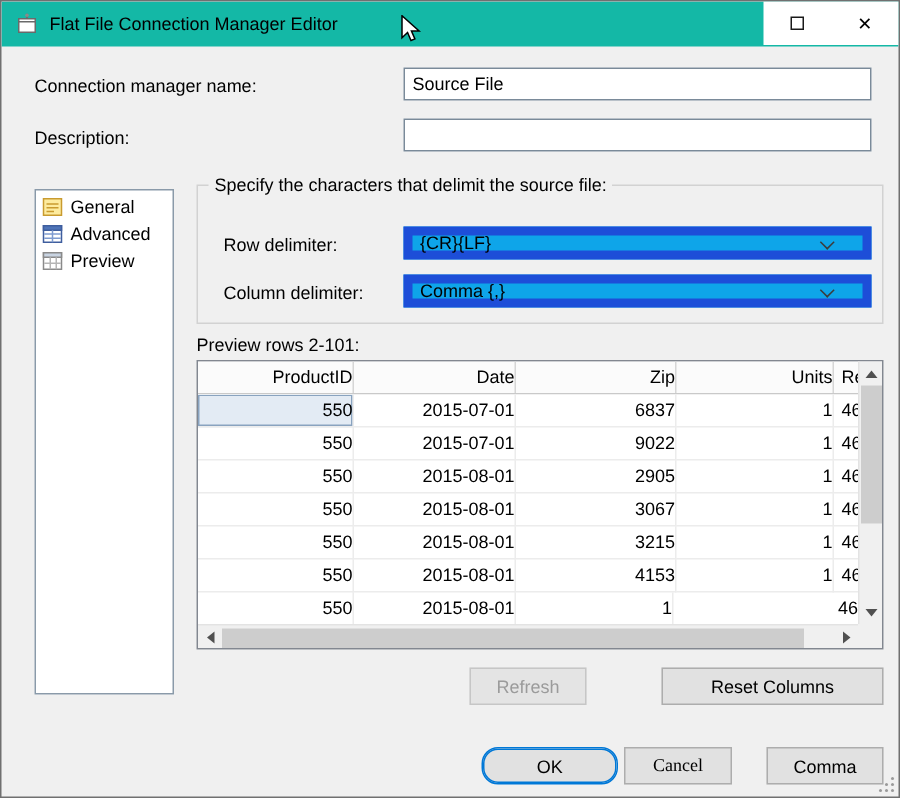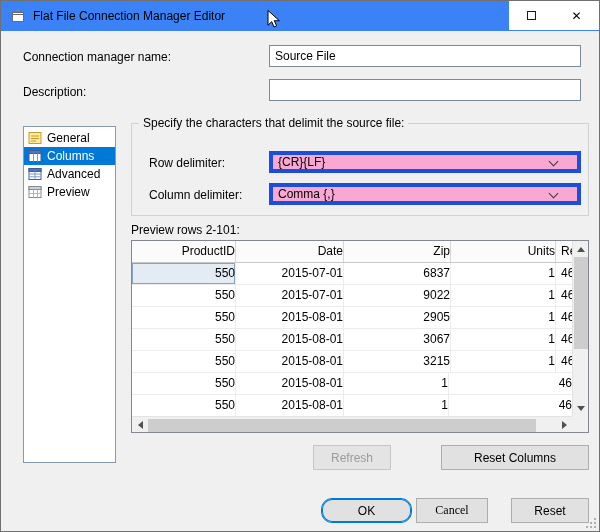--- a/index.html
+++ b/index.html
@@ -3,32 +3,32 @@
 <meta charset="utf-8">
 <style>
   html,body{margin:0;padding:0;background:#cfcfcf;}
   *{box-sizing:border-box;}
   .stage{
     position:relative;width:600px;height:532px;background:#f0f0f0;
     border:1px solid #707070;font-family:"Liberation Sans",sans-serif;
     font-size:12px;color:#000;overflow:hidden;
   }
   
-  .titlebar{position:absolute;left:0;top:0;width:100%;height:30px;background:#3b82f6;display:flex;align-items:center;}
+  .titlebar{position:absolute;left:0;top:0;width:100%;height:30px;background:#14b8a6;display:flex;align-items:center;}
   .title-icon{margin-left:9px;width:16px;height:16px;flex:0 0 auto;}
   .title-text{margin-left:7px;white-space:nowrap;}
   .win-controls{position:absolute;right:0;top:0;display:flex;height:29px;}
   .win-btn{width:45px;height:29px;display:flex;align-items:center;justify-content:center;background:#fff;}
   .max-glyph{width:9px;height:9px;border:1px solid #1a1a1a;}
   .close-glyph{font-size:12px;line-height:12px;}
   
   .lbl{position:absolute;white-space:nowrap;}
   .tb{position:absolute;left:268px;width:312px;height:22px;border:1px solid #7a8a99;background:#fff;
       font-family:"Liberation Sans",sans-serif;font-size:12px;padding:0 5px;outline:none;}
-  .combo{position:absolute;left:268px;width:312px;height:22px;border:4px solid #1d4ed8;background:#f9a8d4;
+  .combo{position:absolute;left:268px;width:312px;height:22px;border:6px solid #1d4ed8;background:#0ea5e9;
       display:flex;align-items:center;justify-content:space-between;padding:0 19px 0 5px;}
   .chev{width:9px;height:9px;position:relative;flex:0 0 auto;}
   .chev::before{content:"";position:absolute;left:1px;top:0;width:6px;height:6px;
       border-right:1px solid #3c3c3c;border-bottom:1px solid #3c3c3c;transform:rotate(45deg);}
   
   .sidebar{position:absolute;left:22px;top:125px;width:93px;height:337px;background:#fff;border:1px solid #8a9aa9;padding-top:2px;}
   .side-item{display:flex;align-items:center;height:18px;padding-left:3px;gap:4px;white-space:nowrap;}
   .side-item.selected{background:#0078d7;color:#fff;}
   .side-item svg{flex:0 0 auto;}
   
@@ -99,29 +99,20 @@
   <div class="sidebar">
     <div class="side-item">
       <svg viewBox="0 0 16 16" width="16" height="16">
         <rect x="2" y="2.5" width="12" height="11" fill="#fdeb9e" stroke="#c99b2f"></rect>
         <line x1="4" y1="6" x2="12" y2="6" stroke="#c99b2f"></line>
         <line x1="4" y1="8.5" x2="12" y2="8.5" stroke="#c99b2f"></line>
         <line x1="4" y1="11" x2="9" y2="11" stroke="#c99b2f"></line>
       </svg>
       <span>General</span>
     </div>
-    <div class="side-item selected">
-      <svg viewBox="0 0 16 16" width="16" height="16">
-        <rect x="2" y="2.5" width="12" height="11" fill="#ffffff" stroke="#3f5e9e"></rect>
-        <rect x="2" y="2.5" width="12" height="3" fill="#4f74b8" stroke="#3f5e9e"></rect>
-        <line x1="6.5" y1="5.5" x2="6.5" y2="13.5" stroke="#7e9bd0"></line>
-        <line x1="10.5" y1="5.5" x2="10.5" y2="13.5" stroke="#7e9bd0"></line>
-      </svg>
-      <span>Columns</span>
-    </div>
     <div class="side-item">
       <svg viewBox="0 0 16 16" width="16" height="16">
         <rect x="2" y="2.5" width="12" height="11" fill="#ffffff" stroke="#3f5e9e"></rect>
         <rect x="2" y="2.5" width="12" height="3" fill="#4f74b8" stroke="#3f5e9e"></rect>
         <line x1="2.5" y1="8" x2="13.5" y2="8" stroke="#7e9bd0"></line>
         <line x1="2.5" y1="10.8" x2="13.5" y2="10.8" stroke="#7e9bd0"></line>
         <line x1="8" y1="5.5" x2="8" y2="13.5" stroke="#7e9bd0"></line>
       </svg>
       <span>Advanced</span>
     </div>
@@ -193,20 +184,21 @@
       <div class="grid-row">
         <div class="gc c0">550</div>
         <div class="gc c1">2015-08-01</div>
         <div class="gc c2">3215</div>
         <div class="gc c3">1</div>
         <div class="gc c4">46</div>
       </div>
       <div class="grid-row">
         <div class="gc c0">550</div>
         <div class="gc c1">2015-08-01</div>
+        <div class="gc c2">4153</div>
         <div class="gc c3">1</div>
         <div class="gc c4">46</div>
       </div>
       <div class="grid-row">
         <div class="gc c0">550</div>
         <div class="gc c1">2015-08-01</div>
         <div class="gc c3">1</div>
         <div class="gc c4">46</div>
       </div>
     </div>
@@ -230,21 +222,21 @@
         </div>
     </div>
     <div class="corner"></div>
   </div>
 
   <div class="btn disabled" style="left:312px;top:444px;width:78px;">Refresh</div>
   <div class="btn" style="left:440px;top:444px;width:148px;">Reset Columns</div>
 
   <div class="btn default" style="left:320px;top:497px;width:91px;border-radius:11px;">OK</div>
   <div class="btn" style="left:415px;top:497px;width:72px;font-family:Liberation Serif, serif;">Cancel</div>
-  <div class="btn" style="left:510px;top:497px;width:78px;">Reset</div>
+  <div class="btn" style="left:510px;top:497px;width:78px;">Comma</div>
 
   <svg class="grip" width="12" height="12" viewBox="0 0 12 12">
     <circle cx="10" cy="2" r="1" fill="#9a9a9a"></circle>
     <circle cx="6" cy="6" r="1" fill="#9a9a9a"></circle>
     <circle cx="10" cy="6" r="1" fill="#9a9a9a"></circle>
     <circle cx="2" cy="10" r="1" fill="#9a9a9a"></circle>
     <circle cx="6" cy="10" r="1" fill="#9a9a9a"></circle>
     <circle cx="10" cy="10" r="1" fill="#9a9a9a"></circle>
   </svg>
 

